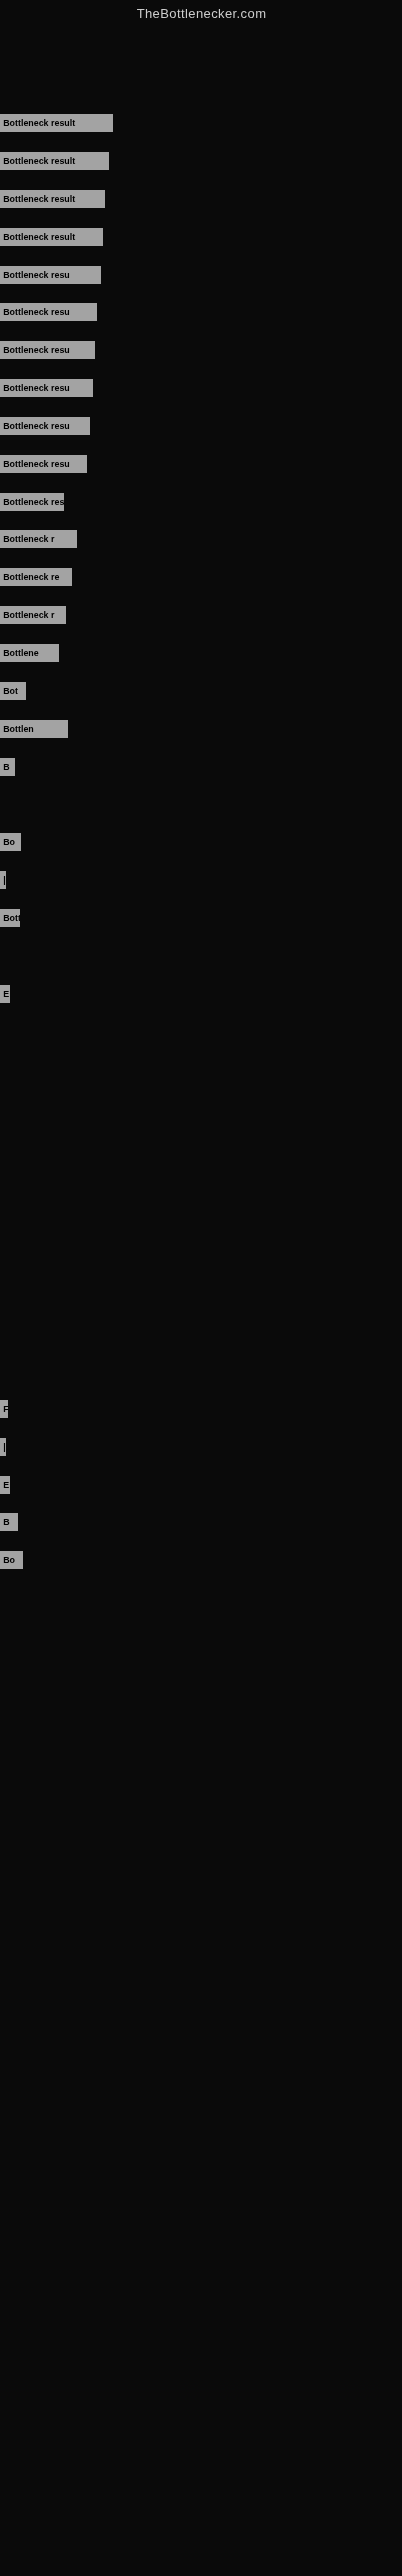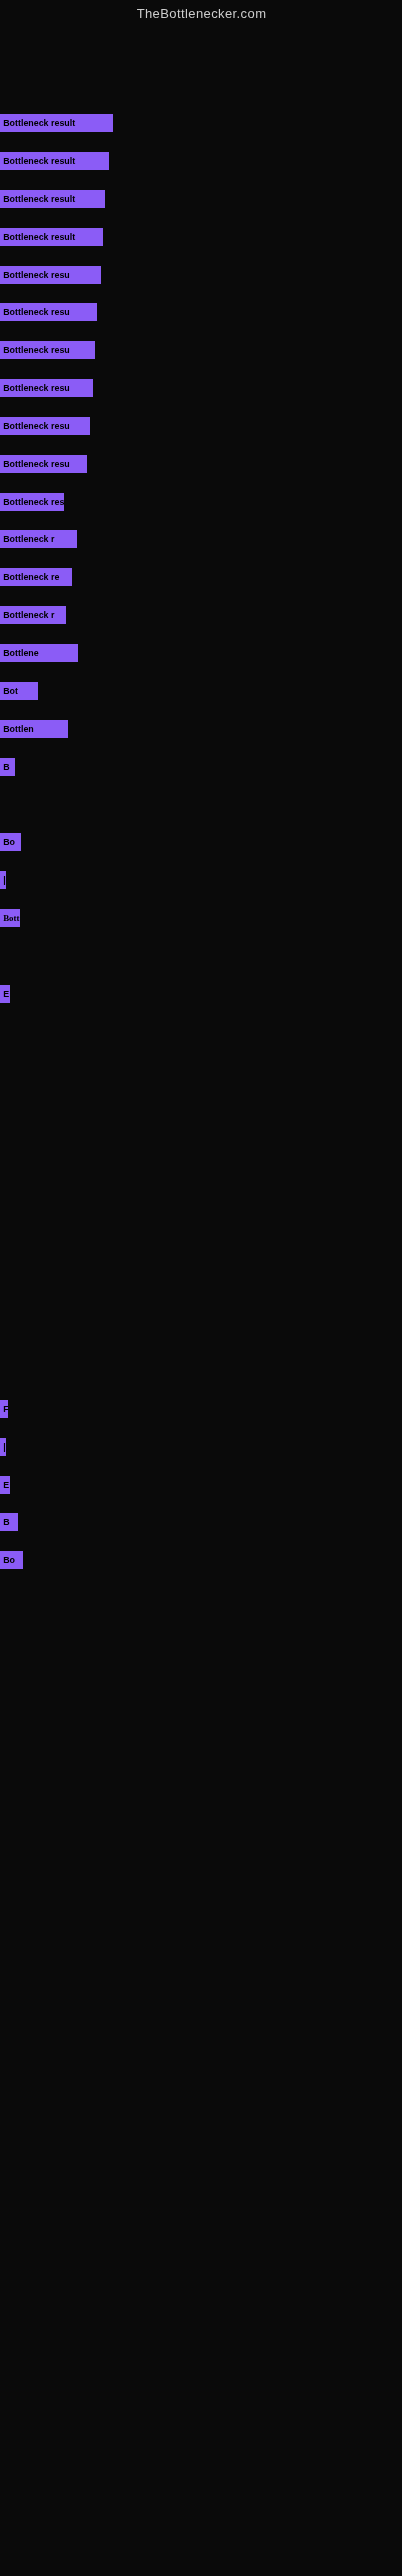--- a/index.html
+++ b/index.html
@@ -19,21 +19,21 @@
       color: #cccccc;
       font-size: 13px;
       text-align: center;
       padding: 6.4px 0;
       letter-spacing: 0.4px;
     }
     .bottleneck-bar {
       position: absolute;
       left: 0;
       height: 17.7px;
-      background-color: #8b5cf6;
+      background-color: #a3a3a3;
       display: flex;
       align-items: center;
       padding-left: 3.2px;
       overflow: hidden;
     }
     .bottleneck-bar span {
       color: #000000;
       font-size: 8.9px;
       font-weight: bold;
       white-space: nowrap;
@@ -82,39 +82,39 @@
     </div>
     <div class="bottleneck-bar" style="top: 530px; width: 77px;">
       <span>Bottleneck r</span>
     </div>
     <div class="bottleneck-bar" style="top: 568px; width: 72px;">
       <span>Bottleneck re</span>
     </div>
     <div class="bottleneck-bar" style="top: 606px; width: 66px;">
       <span>Bottleneck r</span>
     </div>
-    <div class="bottleneck-bar" style="top: 644px; width: 78px;">
+    <div class="bottleneck-bar" style="top: 644px; width: 59px;">
       <span>Bottlene</span>
     </div>
-    <div class="bottleneck-bar" style="top: 682px; width: 38px;">
+    <div class="bottleneck-bar" style="top: 682px; width: 26px;">
       <span>Bot</span>
     </div>
     <div class="bottleneck-bar" style="top: 720px; width: 68px;">
       <span>Bottlen</span>
     </div>
     <div class="bottleneck-bar" style="top: 758px; width: 14.5px;">
       <span>B</span>
     </div>
     <div class="bottleneck-bar" style="top: 833px; width: 21px;">
       <span>Bo</span>
     </div>
     <div class="bottleneck-bar" style="top: 871px; width: 6.4px;">
       <span>|</span>
     </div>
-    <div class="bottleneck-bar" style="top: 909px; width: 20px; font-family: Liberation Serif, serif;">
+    <div class="bottleneck-bar" style="top: 909px; width: 20px;">
       <span>Bott</span>
     </div>
     <div class="bottleneck-bar" style="top: 985px; width: 9.7px;">
       <span>E</span>
     </div>
     <div class="bottleneck-bar" style="top: 1400px; width: 8px;">
       <span>F</span>
     </div>
     <div class="bottleneck-bar" style="top: 1438px; width: 6.4px;">
       <span>|</span>

